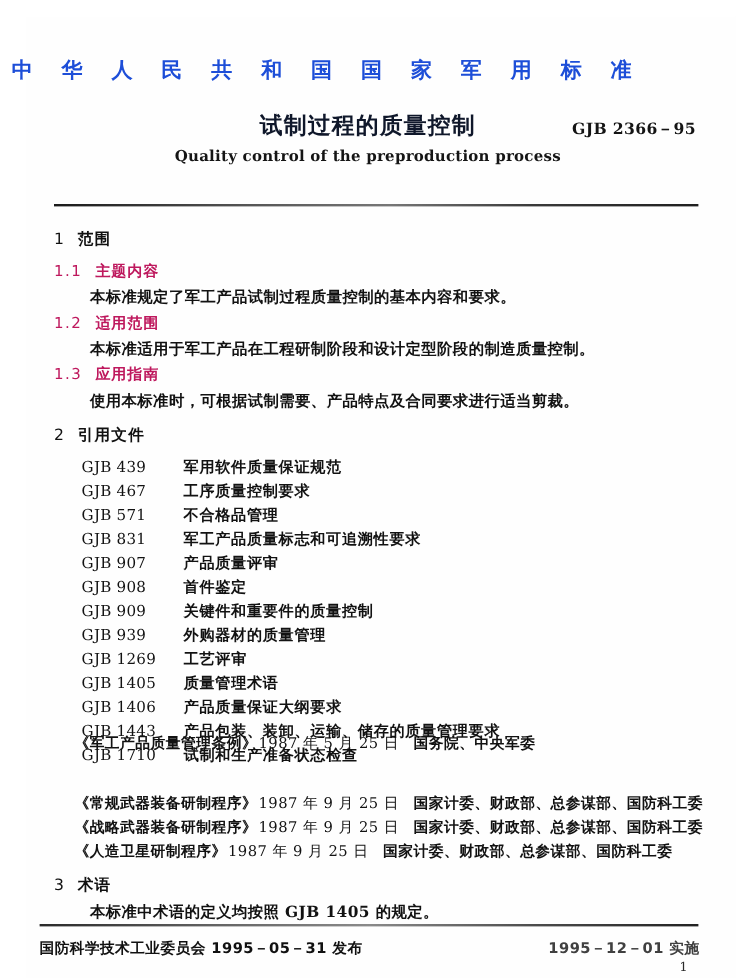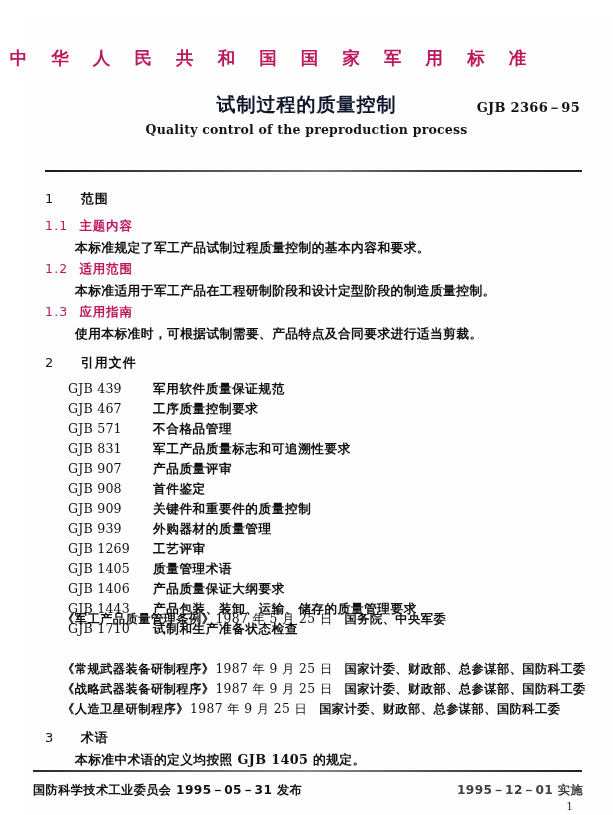--- a/index.html
+++ b/index.html
@@ -47,21 +47,21 @@
     position: absolute;
     left: 0;
     top: 46px;
     width: 536px;
     text-align: center;
     font-family: "DejaVu Sans", "Liberation Sans", sans-serif;
     font-size: 17.5px;
     font-weight: bold;
     letter-spacing: 9px;
     text-indent: 9px;
-    color: #be185d;
+    color: #1d4ed8;
   }
 
   .title-row {
     position: absolute;
     left: 0;
     top: 92px;
     width: 613px;
     height: 30px;
   }
   .doc-title {
@@ -112,21 +112,21 @@
   .sec-h1 {
     position: absolute;
     left: 45px;
     font-family: "DejaVu Sans", "Liberation Sans", sans-serif;
     font-size: 13px;
     font-weight: bold;
     color: #111;
     white-space: nowrap;
   }
   .sec-h1 .num { font-weight: normal; letter-spacing: 0.5px; }
-  .sec-h1 .txt { margin-left: 27px; letter-spacing: 1px; }
+  .sec-h1 .txt { margin-left: 11px; letter-spacing: 1px; }
 
   .sec-h2 {
     position: absolute;
     left: 45px;
     font-family: "DejaVu Sans", "Liberation Sans", sans-serif;
     font-size: 12.5px;
     font-weight: bold;
     color: #be185d;
     white-space: nowrap;
   }

